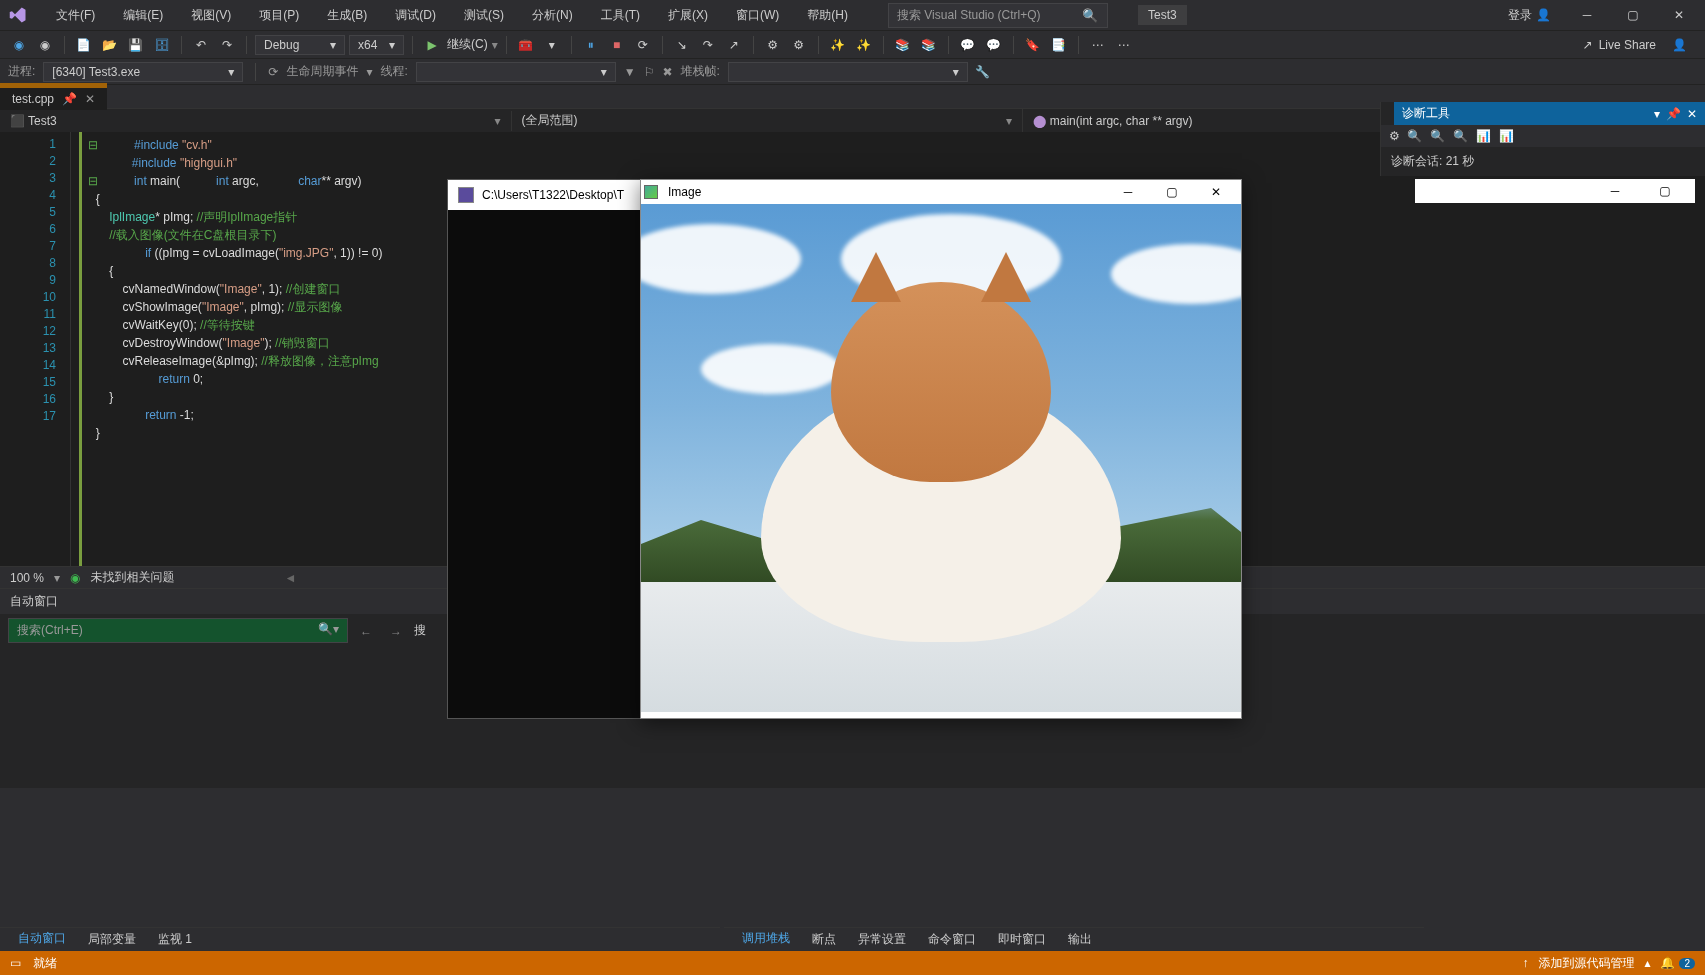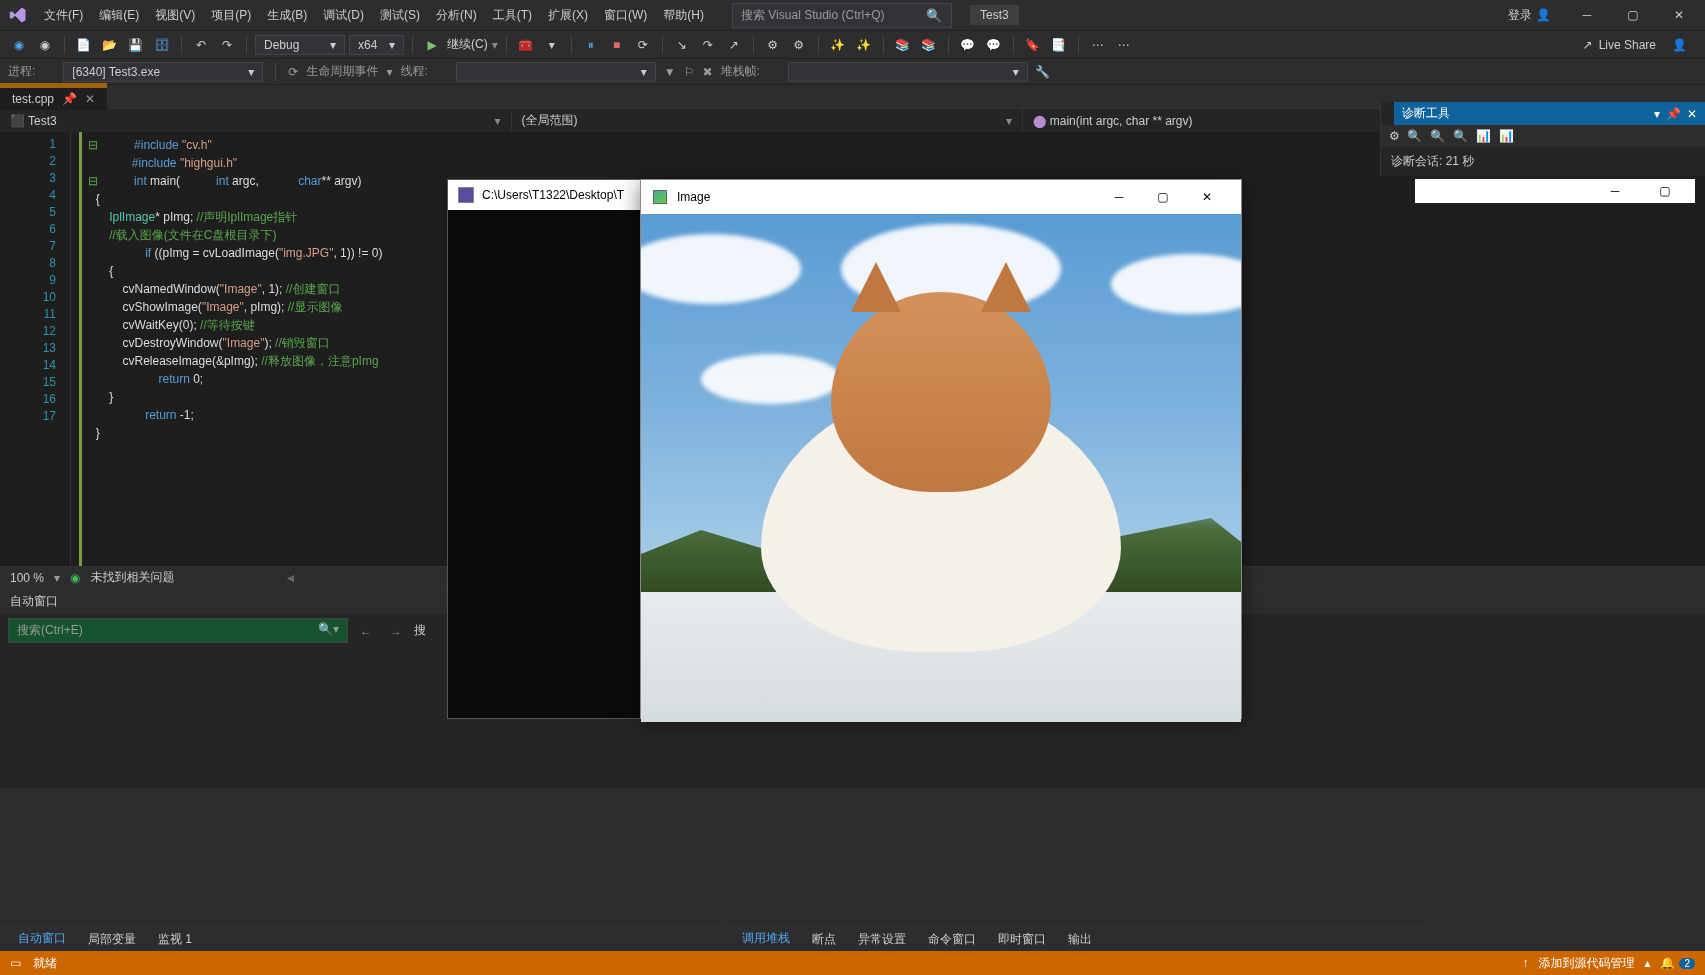--- a/index.html
+++ b/index.html
@@ -1,34 +1,34 @@
 <!DOCTYPE html>
 <html><head>
 <meta charset="utf-8">
 <style>
 *{margin:0;padding:0;box-sizing:border-box;font-family:"Microsoft YaHei","Segoe UI",sans-serif;font-size:12px;}
 body{background:#2d2d30;color:#ccc;width:1705px;height:975px;overflow:hidden;position:relative;}
-.menubar{height:30px;background:#2d2d30;display:flex;align-items:center;padding:2px 6px;gap:0;}
+.menubar{height:30px;background:#2d2d30;display:flex;align-items:center;padding:2px 6px;gap:12px;}
 .vs-logo{width:24px;height:24px;display:flex;align-items:center;justify-content:center;margin-right:6px;}
 .vs-logo svg{width:18px;height:18px;}
 .menu-item{padding:4px 8px;color:#ccc;cursor:pointer;}
 .search-box{flex:0 0 220px;margin-left:20px;background:#333337;padding:3px 8px;border:1px solid #434346;display:flex;align-items:center;justify-content:space-between;color:#999;}
 .search-box .mag{font-size:13px;}
 .title-label{margin-left:18px;color:#ccc;background:#3e3e40;padding:3px 10px;}
 .win-ctrls{margin-left:auto;display:flex;align-items:center;gap:6px;}
 .login{color:#ccc;margin-right:10px;display:flex;align-items:center;gap:4px;}
 .win-btn{width:40px;height:26px;display:flex;align-items:center;justify-content:center;color:#ccc;cursor:pointer;}
 .toolbar{height:28px;background:#2d2d30;display:flex;align-items:center;padding:2px 8px;gap:4px;border-top:1px solid #222;}
 .tb-btn{width:22px;height:22px;display:flex;align-items:center;justify-content:center;color:#ccc;cursor:pointer;}
 .tb-sep{width:1px;height:18px;background:#444;margin:0 4px;}
 .tb-dropdown{background:#333337;border:1px solid #434346;padding:2px 8px;color:#ccc;min-width:90px;display:flex;justify-content:space-between;align-items:center;}
 .tb-dropdown.small{min-width:55px;}
 .live-share{margin-left:auto;color:#ccc;display:flex;align-items:center;gap:6px;padding:3px 10px;}
 .toolbar2{height:26px;background:#2d2d30;display:flex;align-items:center;padding:2px 8px;gap:8px;border-top:1px solid #222;color:#999;}
-.proc-dropdown{background:#333337;border:1px solid #434346;padding:2px 8px;color:#ccc;width:200px;display:flex;justify-content:space-between;margin-left:20px;}
+.proc-dropdown{background:#333337;border:1px solid #434346;padding:2px 8px;color:#ccc;width:200px;display:flex;justify-content:space-between;}
 .tab-bar{height:24px;background:#2d2d30;display:flex;align-items:center;border-top:1px solid #222;}
 .file-tab{background:#1e1e1e;padding:4px 12px;display:flex;align-items:center;gap:8px;border-top:5px solid #a16207;color:#ccc;}
 .tab-close{color:#999;cursor:pointer;}
 .nav-bar{height:24px;background:#252526;display:flex;align-items:center;border-top:1px solid #333;}
 .nav-item{flex:1;padding:3px 10px;color:#ccc;border-right:1px solid #333;display:flex;align-items:center;justify-content:space-between;}
 .nav-item .caret{color:#888;}
 .editor-area{position:relative;height:434px;display:flex;background:#1e1e1e;}
 .gutter{width:70px;background:#1e1e1e;}
 .line-nums{text-align:right;padding-right:14px;color:#2b91af;font-family:Consolas,monospace;font-size:13px;line-height:17px;padding-top:4px;}
 .fold-col{width:12px;background:#1e1e1e;border-left:1px solid #333;border-right:3px solid #7a9e3f;}
@@ -55,21 +55,21 @@
 .status-right{margin-left:auto;display:flex;align-items:center;gap:10px;}
 .diag-panel{position:absolute;right:0;top:102px;width:325px;background:#252526;border-left:1px solid #333;}
 .diag-header{background:#0e639c;color:#fff;padding:3px 8px;display:flex;justify-content:space-between;align-items:center;margin-left:13px;}
 .diag-hdr-btns{display:flex;gap:6px;}
 .diag-toolbar{background:#2d2d30;padding:4px 8px;display:flex;gap:8px;}
 .diag-info{padding:6px 10px;color:#ccc;}
 .console-window{position:absolute;left:447px;top:179px;width:795px;height:540px;background:#0c0c0c;border:1px solid #555;}
 .console-title{height:30px;background:#fff;color:#000;display:flex;align-items:center;padding:0 10px;gap:8px;}
 .console-icon{width:16px;height:16px;background:#5a4b9c;border:1px solid #888;}
 .image-window{position:absolute;left:640px;top:179px;width:602px;height:540px;background:#fff;border:1px solid #888;box-shadow:0 4px 20px rgba(0,0,0,.5);}
-.img-title{height:34px;background:#fff;color:#000;display:flex;align-items:center;padding:0 12px;gap:10px;}
+.img-title{height:24px;background:#fff;color:#000;display:flex;align-items:center;padding:0 3px;gap:10px;}
 .img-icon{width:14px;height:14px;background:linear-gradient(135deg,#4a9 0%,#6c4 100%);border:1px solid #666;}
 .img-title-ctrls{margin-left:auto;display:flex;}
 .iw-btn{width:44px;height:28px;display:flex;align-items:center;justify-content:center;color:#000;cursor:pointer;}
 .cat-image{width:600px;height:508px;position:relative;overflow:hidden;}
 .sky{position:absolute;inset:0;background:linear-gradient(180deg,#5a9bd4 0%,#7fb3dd 40%,#a8cde8 70%,#d0e4f0 100%);}
 .cloud{position:absolute;background:#fff;border-radius:50%;filter:blur(2px);opacity:.9;}
 .c1{width:180px;height:70px;top:20px;left:-20px;}
 .c2{width:220px;height:90px;top:10px;left:200px;}
 .c3{width:160px;height:60px;top:40px;right:-30px;}
 .c4{width:140px;height:50px;top:140px;left:60px;}

